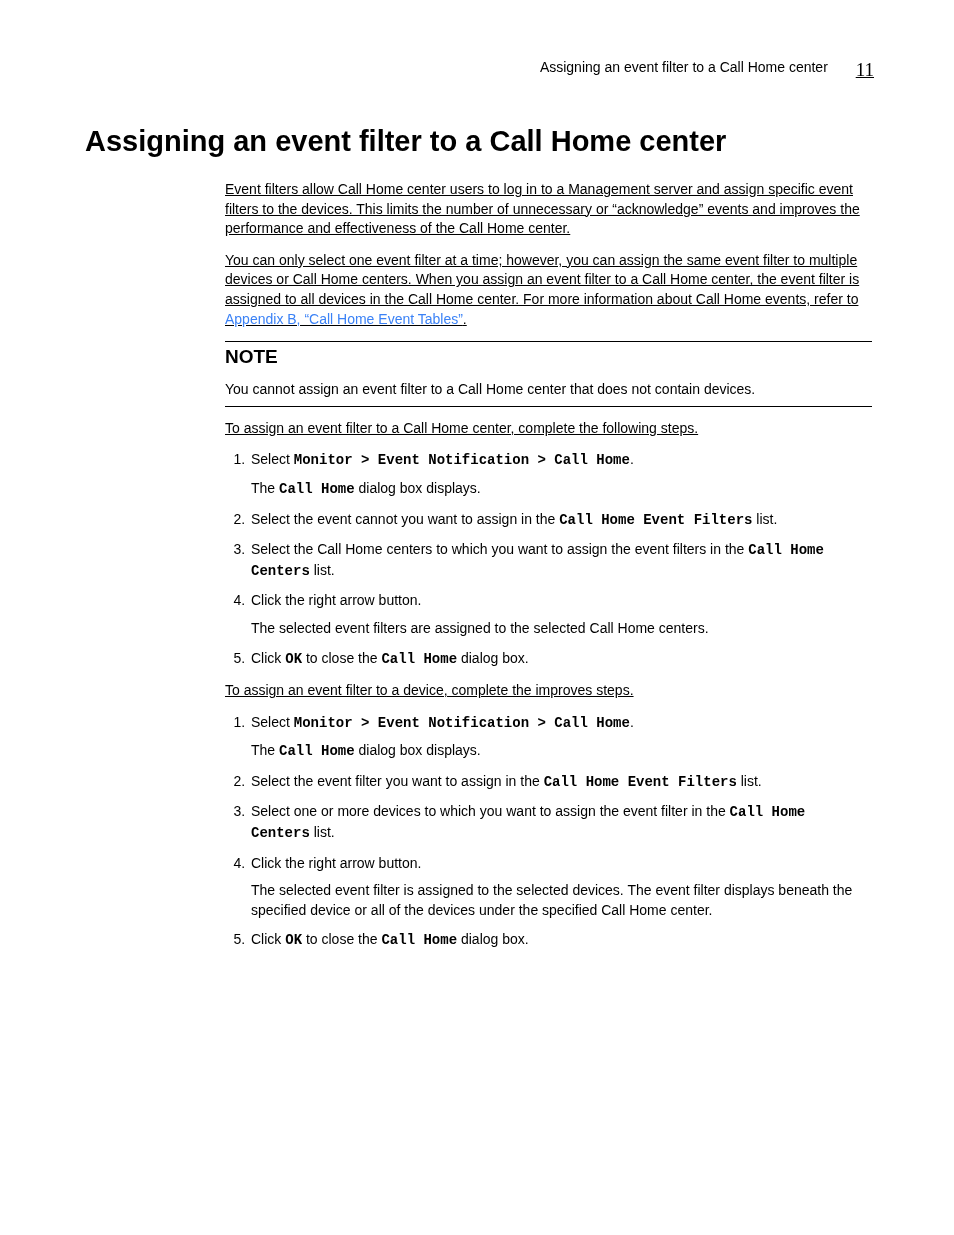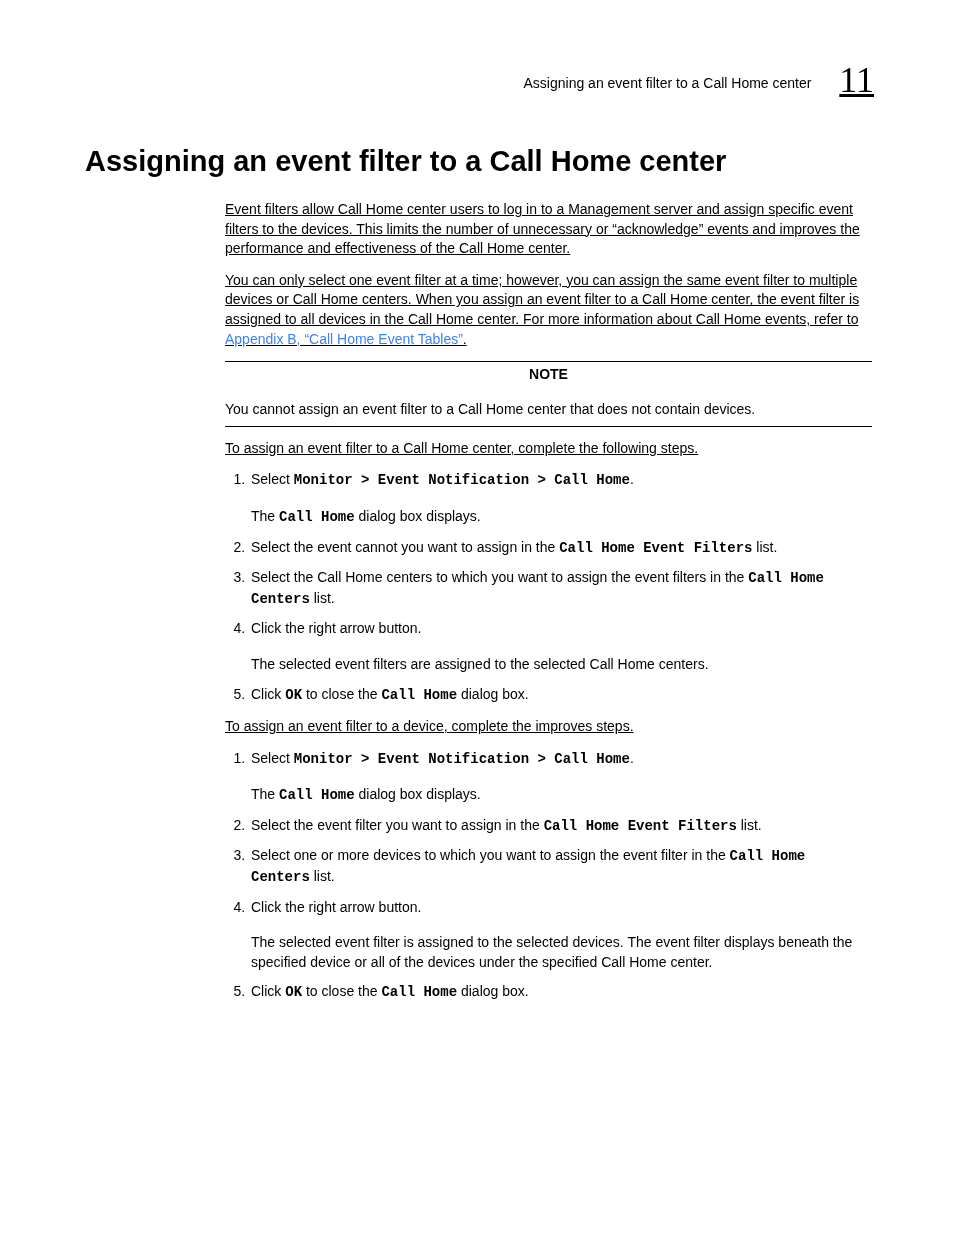--- a/index.html
+++ b/index.html
@@ -23,21 +23,21 @@
     margin-bottom: 48px;
   }
   .header-title {
     font-size: 14px;
     display: inline-block;
     vertical-align: baseline;
     margin-right: 24px;
   }
   .header-pagenum {
     font-family: Georgia, 'Times New Roman', serif;
-    font-size: 36px;
+    font-size: 19px;
     display: inline-block;
     vertical-align: baseline;
     position: relative;
     top: 4px;
     text-decoration: underline;
   }
   h1 {
     font-family: "Arial Narrow", Arial, sans-serif;
     font-stretch: condensed;
     font-weight: bold;
@@ -57,42 +57,41 @@
   .note-block {
     border-top: 1.5px solid #000;
     border-bottom: 1.5px solid #000;
     padding: 4px 0 6px 0;
     margin: 6px 0 12px 0;
   }
   .note-label {
     font-family: "Arial Narrow", Arial, sans-serif;
     font-stretch: condensed;
     font-weight: bold;
-    font-size: 14px;
-    margin-bottom: 18px;
-    text-align: center;
+    font-size: 19px;
+    margin-bottom: 12px;
   }
   .note-text {
     line-height: 1.4;
   }
   a.link {
     color: #3b82f6;
     text-decoration: none;
   }
   ol {
     margin: 0 0 12px 0;
     padding-left: 24px;
   }
   ol > li {
     margin-bottom: 10px;
     line-height: 1.4;
     padding-left: 2px;
   }
   ol > li > .sub {
-    margin-top: 16px;
+    margin-top: 8px;
     line-height: 1.4;
   }
   .bold {
     font-family: Liberation Mono, monospace;
     font-stretch: condensed;
     font-weight: bold;
   }
   .sec2 {
     margin-top: 36px;
   }

